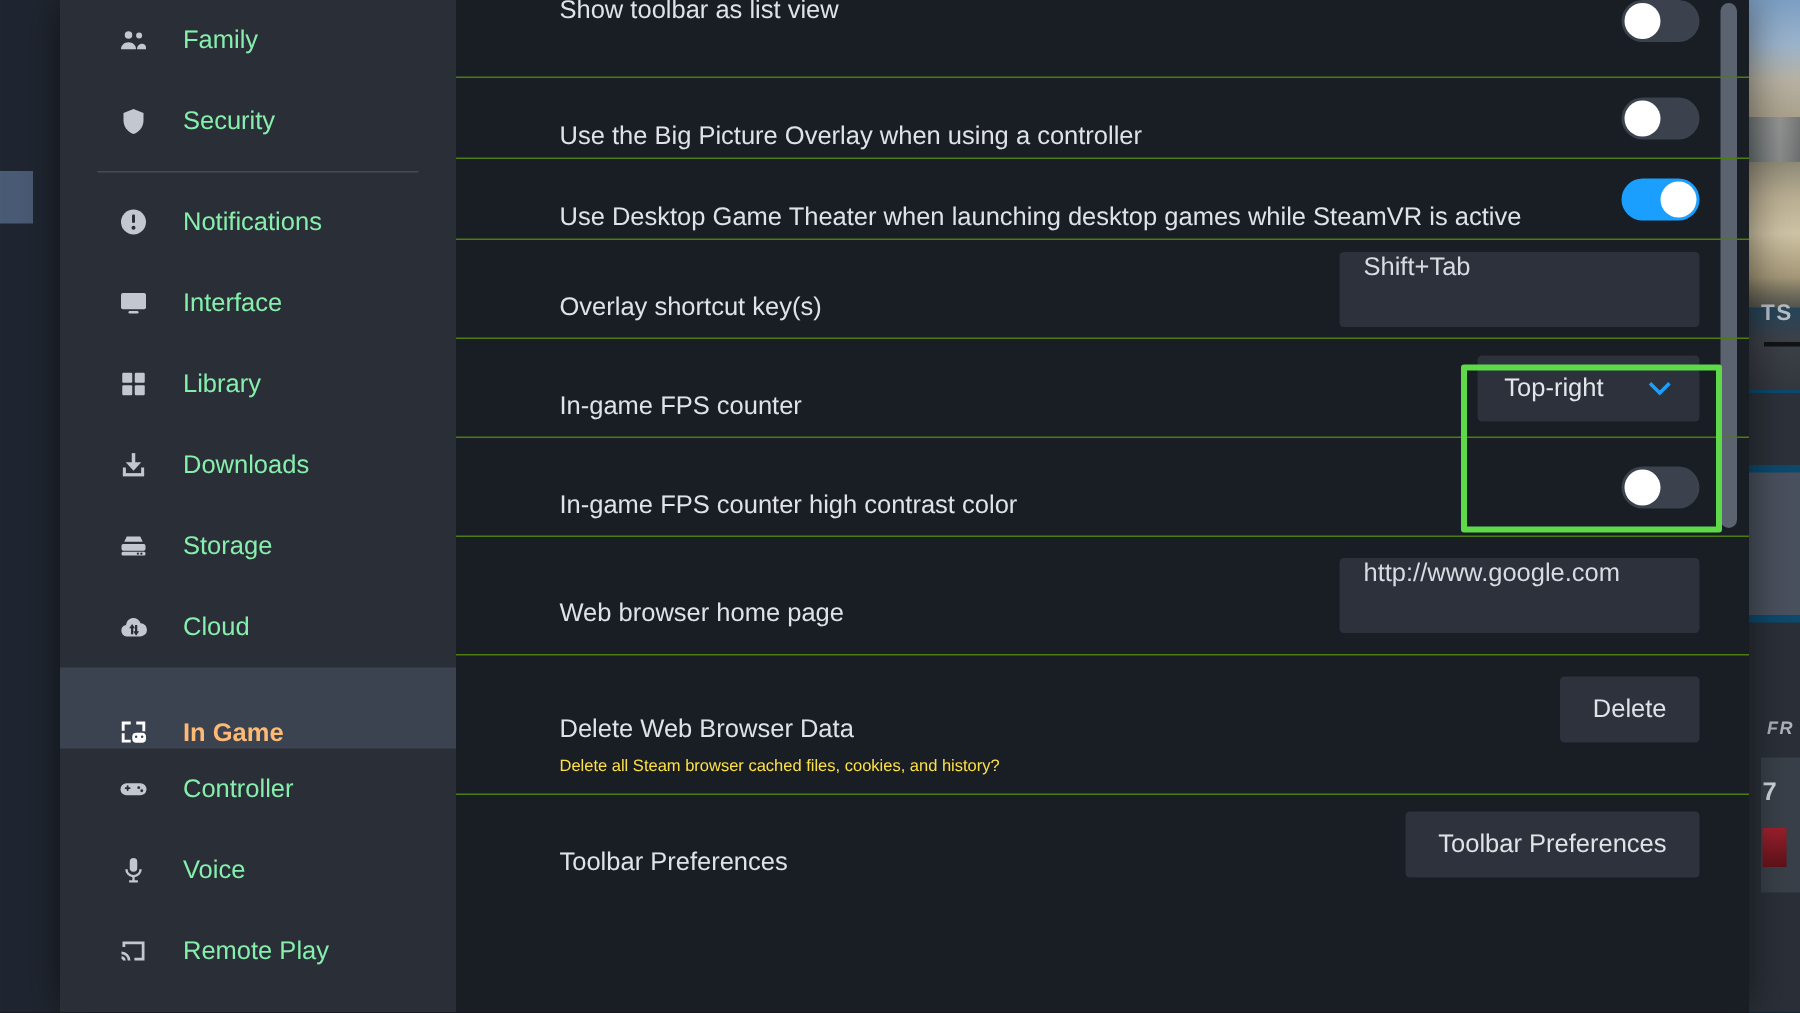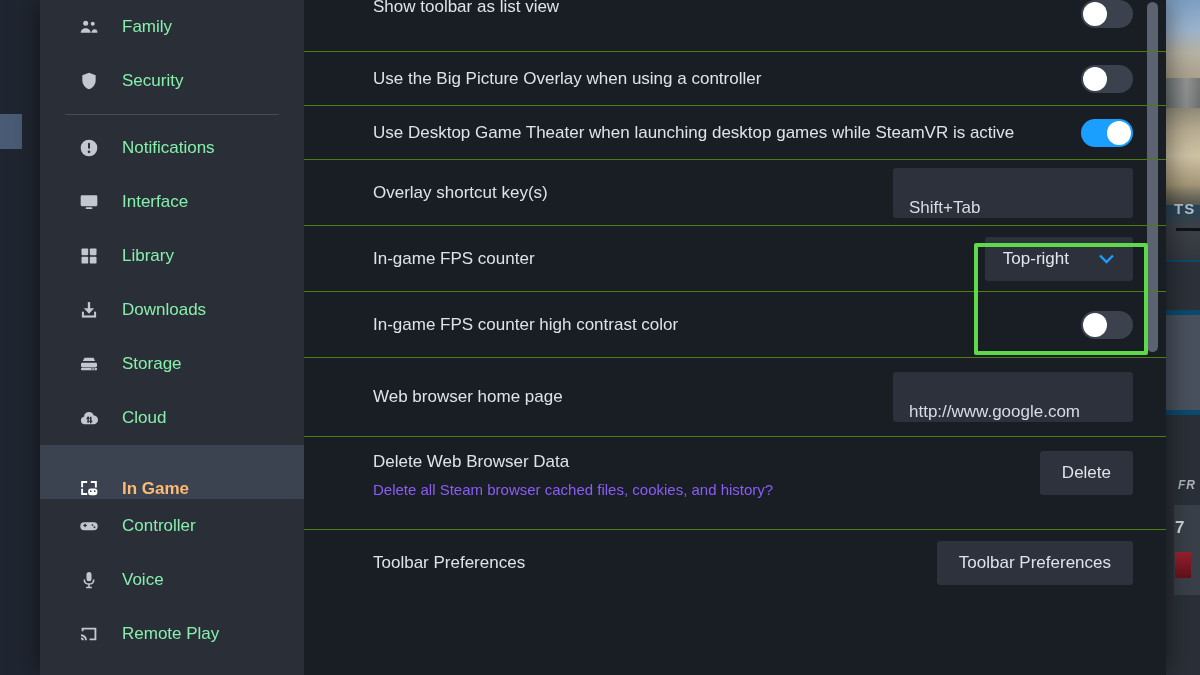--- a/index.html
+++ b/index.html
@@ -106,22 +106,22 @@
     position:absolute; left:264px; top:0; width:862px; height:675px;
     background:#191e25; overflow:hidden;
   }
   .row {
     position:relative; display:flex; align-items:center; justify-content:space-between;
     padding:0 33px 0 69px;
     border-bottom:1px solid #4d7c0f;
     min-height:52px;
   }
   .row-label-wrap { display:flex; flex-direction:column; gap:9px; padding:0; }
-  .row-label { font-size:17px; color:#dfe3e8; line-height:1.25; }
-  .row-sub { font-size:15px; color:#8b5cf6; line-height:1.25; }
+  .row-label { font-size:17px; color:#dfe3e8; line-height:1.25;margin-top:24px; }
+  .row-sub { font-size:11px; color:#fde047; line-height:1.25; }
 
   .row.h-first { height:40px; align-items:flex-start; }
   .row.h-first .row-label { margin-top:-4px; }
   .row.h-54 { height:54px; }
   .row.h-tall { height:66px; }
   .row.h-web { height:79px; }
   .row.h-delete { height:93px; align-items:flex-start; padding-top:14px; }
   .row.h-toolbar { height:65px; border-bottom:none; }
 
   
@@ -132,21 +132,21 @@
   .toggle .knob {
     position:absolute; top:2px; left:2px; width:24px; height:24px;
     border-radius:50%; background:#ffffff;
   }
   .toggle.on { background:#1a9fff; }
   .toggle.on .knob { left:26px; }
 
   
   .textbox {
     background:#2c313b; border:none; border-radius:3px;
-    height:50px; min-width:240px; display:flex; align-items:flex-end;
+    height:50px; min-width:240px; display:flex; align-items:flex-start;
     padding:0 16px; color:#d8dce2; font-size:17px;
   }
   .btn {
     background:#2d323c; border-radius:3px; height:44px;
     display:flex; align-items:center; justify-content:center;
     padding:0 22px; color:#dfe3e8; font-size:17px;
   }
   .dropdown {
     background:#2c313b; border-radius:3px; height:44px;
     display:flex; align-items:center; gap:29px; padding:0 18px;

